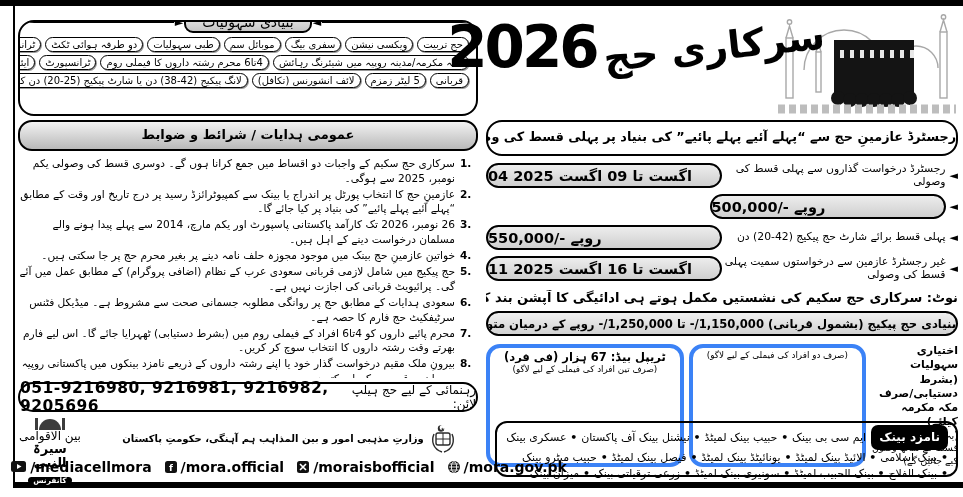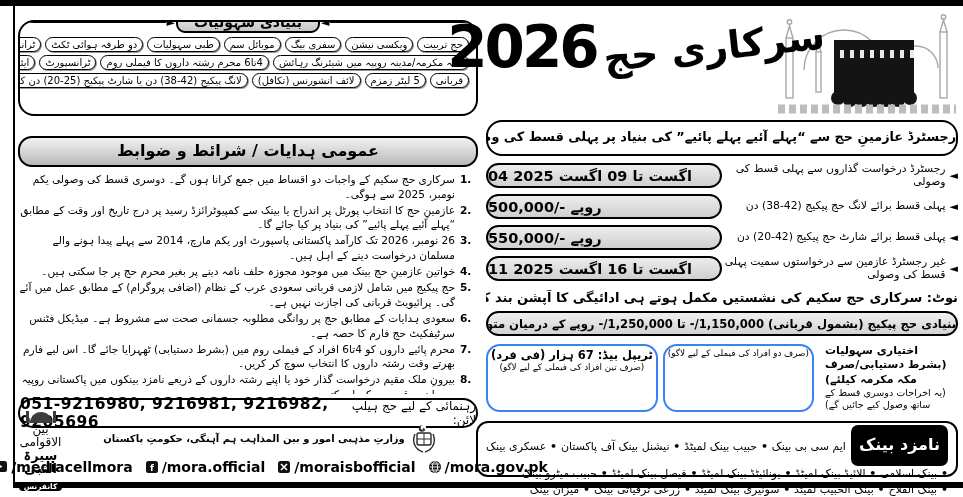--- a/index.html
+++ b/index.html
@@ -10,26 +10,26 @@
   .botbar{position:absolute;left:13px;right:0;bottom:9px;height:6px;background:#000;}
   .leftrule{position:absolute;left:13px;top:6px;bottom:15px;width:0;border-left:2px solid #000;}
   
   .col-left{position:absolute;left:18px;top:10px;width:460px;}
   .fac-box{position:relative;border:2px solid #000;border-radius:16px;height:96px;margin-top:10px;
            padding-top:12px;box-sizing:border-box;overflow:hidden;}
   .tab-row{position:absolute;left:10px;right:10px;top:-11px;display:flex;align-items:center;}
   .tab-line{flex:1;height:2px;background:#000;}
   .tab-arrow{font-size:11px;line-height:1;padding:0 1px;}
   .tab{border:2px solid #000;border-radius:9px;background:linear-gradient(#efefef,#c6c6c6);
-       padding:1px 16px;font-size:14px;font-weight:bold;white-space:nowrap;}
+       padding:1px 16px;font-size:14px;font-weight:normal;white-space:nowrap;}
   .chip-row{display:flex;gap:4px;margin:3px 7px;justify-content:flex-start;flex-wrap:nowrap;}
   .chip{border:1.2px solid #000;border-radius:8px;background:#fff;padding:1px 5px;
         font-size:10px;white-space:nowrap;box-shadow:1px 1px 0 #999;}
-  .instr-header{margin-top:20px;border:2px solid #000;border-radius:14px;height:27px;line-height:25px;
-        text-align:center;font-size:16px;font-weight:bold;background:linear-gradient(#f2f2f2,#b9b9b9);}
+  .instr-header{margin-top:4px;border:2px solid #000;border-radius:14px;height:27px;line-height:25px;
+        text-align:center;font-size:13px;font-weight:bold;background:linear-gradient(#f2f2f2,#b9b9b9);}
   .instr-list{margin-top:5px;height:222px;overflow:hidden;}
   .instr-item{display:flex;gap:5px;font-size:10.6px;line-height:1.38;margin-bottom:1.5px;}
   .instr-item .num{font-weight:bold;min-width:18px;text-align:left;direction:ltr;}
   .helpline{border:2px solid #000;border-radius:16px;height:26px;display:flex;align-items:center;
         justify-content:center;gap:8px;margin-top:4px;}
   .helpline .hl-label{font-size:12px;}
   .helpline .hl-numbers{font-size:15.5px;font-weight:bold;direction:ltr;letter-spacing:.5px;}
   
   .col-right{position:absolute;left:486px;top:8px;width:472px;}
   .masthead{position:relative;height:108px;}
@@ -47,42 +47,42 @@
   .inst-label{flex:1;font-size:10.8px;line-height:1.2;direction:rtl;}
   .pill{width:236px;border:2px solid #000;border-radius:14px;background:linear-gradient(#ededed,#cfcfcf);
         height:25px;line-height:23px;text-align:left;font-weight:bold;font-size:14.5px;
         direction:ltr;white-space:nowrap;box-sizing:border-box;}
   .note-line{position:absolute;top:282px;left:0;right:0;text-align:center;direction:rtl;
         font-size:13px;font-weight:bold;white-space:nowrap;overflow:hidden;}
   .pkg-pill{position:absolute;top:303px;left:0;right:0;border:2px solid #000;border-radius:14px;
         background:linear-gradient(#f0f0f0,#d2d2d2);height:25px;line-height:23px;text-align:center;
         direction:rtl;font-size:11.6px;font-weight:bold;white-space:nowrap;overflow:hidden;box-sizing:border-box;}
   .optional{position:absolute;top:336px;left:0;right:0;display:flex;direction:rtl;gap:5px;align-items:stretch;}
-  .opt-text{width:196px;text-align:left;margin-left:6px;}
+  .opt-text{width:196px;text-align:right;}
   .opt-title{font-size:11px;font-weight:bold;line-height:1.3;}
   .opt-sub{font-size:9.6px;line-height:1.3;}
-  .bed-box{flex:1;border:2px solid #3b82f6;border-radius:14px;text-align:center;padding:2px 3px;box-sizing:border-box;}
+  .bed-box{flex:1;border:4px solid #3b82f6;border-radius:14px;text-align:center;padding:2px 14px;box-sizing:border-box;}
   .bed-label{font-size:11.5px;font-weight:bold;white-space:nowrap;direction:rtl;}
   .bed-note{font-size:8.8px;white-space:nowrap;direction:rtl;}
   
   .band{position:absolute;left:17px;right:5px;top:420px;height:58px;display:flex;align-items:center;gap:6px;}
   .logo{width:66px;text-align:center;line-height:1.05;}
   .logo .l1{font-size:12px;}
   .logo .l2{font-size:13px;font-weight:bold;}
   .logo .l3{font-size:7.5px;font-weight:bold;background:#000;color:#fff;border-radius:5px;
         display:inline-block;padding:0 5px;}
   .ministry{width:400px;}
   .ministry-line{display:flex;direction:rtl;align-items:center;justify-content:center;gap:6px;}
   .ministry-name{font-size:10px;font-weight:bold;white-space:nowrap;}
   .social-row{display:flex;align-items:center;justify-content:center;gap:13px;margin-top:5px;direction:ltr;}
   .social{display:flex;align-items:center;gap:4px;}
   .social .handle{font-size:14px;font-weight:bold;direction:ltr;}
   .banks{flex:1;border:2px solid #000;border-radius:12px;padding:2px 8px;box-sizing:border-box;height:56px;}
   .bank-row{direction:rtl;font-size:11px;line-height:16.5px;white-space:nowrap;overflow:hidden;}
-  .bank-tag{background:#000;color:#fff;border-radius:7px;padding:12px 8px;font-size:16px;font-weight:bold;
+  .bank-tag{background:#000;color:#fff;border-radius:7px;padding:4px 8px;font-size:12px;font-weight:bold;
         display:inline-block;margin-left:5px;}
   .bank{display:inline;}
   .bank + .bank::before{content:" • ";font-weight:bold;}
   .bank-row.cont .bank:first-child::before{content:"• ";font-weight:bold;}
   svg{display:block;}
 </style>
 </head>
 <body>
 
 <div class="poster">
@@ -206,21 +206,20 @@
     <div class="reg-header">رجسٹرڈ عازمینِ حج سے “پہلے آئیے پہلے پائیے” کی بنیاد پر پہلی قسط کی وصولی</div>
 
     <div class="inst-rows">
       <div class="inst-row">
         <span class="inst-arrow">◄</span>
         <span class="inst-label">رجسٹرڈ درخواست گذاروں سے پہلی قسط کی وصولی</span>
         <span class="pill">04 اگست تا 09 اگست 2025</span>
       </div>
       <div class="inst-row">
         <span class="inst-arrow">◄</span>
-        <span class="inst-label">پہلی قسط برائے لانگ حج پیکیج (42-38) دن</span>
         <span class="pill">500,000/- روپے</span>
       </div>
       <div class="inst-row">
         <span class="inst-arrow">◄</span>
         <span class="inst-label">پہلی قسط برائے شارٹ حج پیکیج (42-20) دن</span>
         <span class="pill">550,000/- روپے</span>
       </div>
       <div class="inst-row">
         <span class="inst-arrow">◄</span>
         <span class="inst-label">غیر رجسٹرڈ عازمین سے درخواستوں سمیت پہلی قسط کی وصولی</span>

